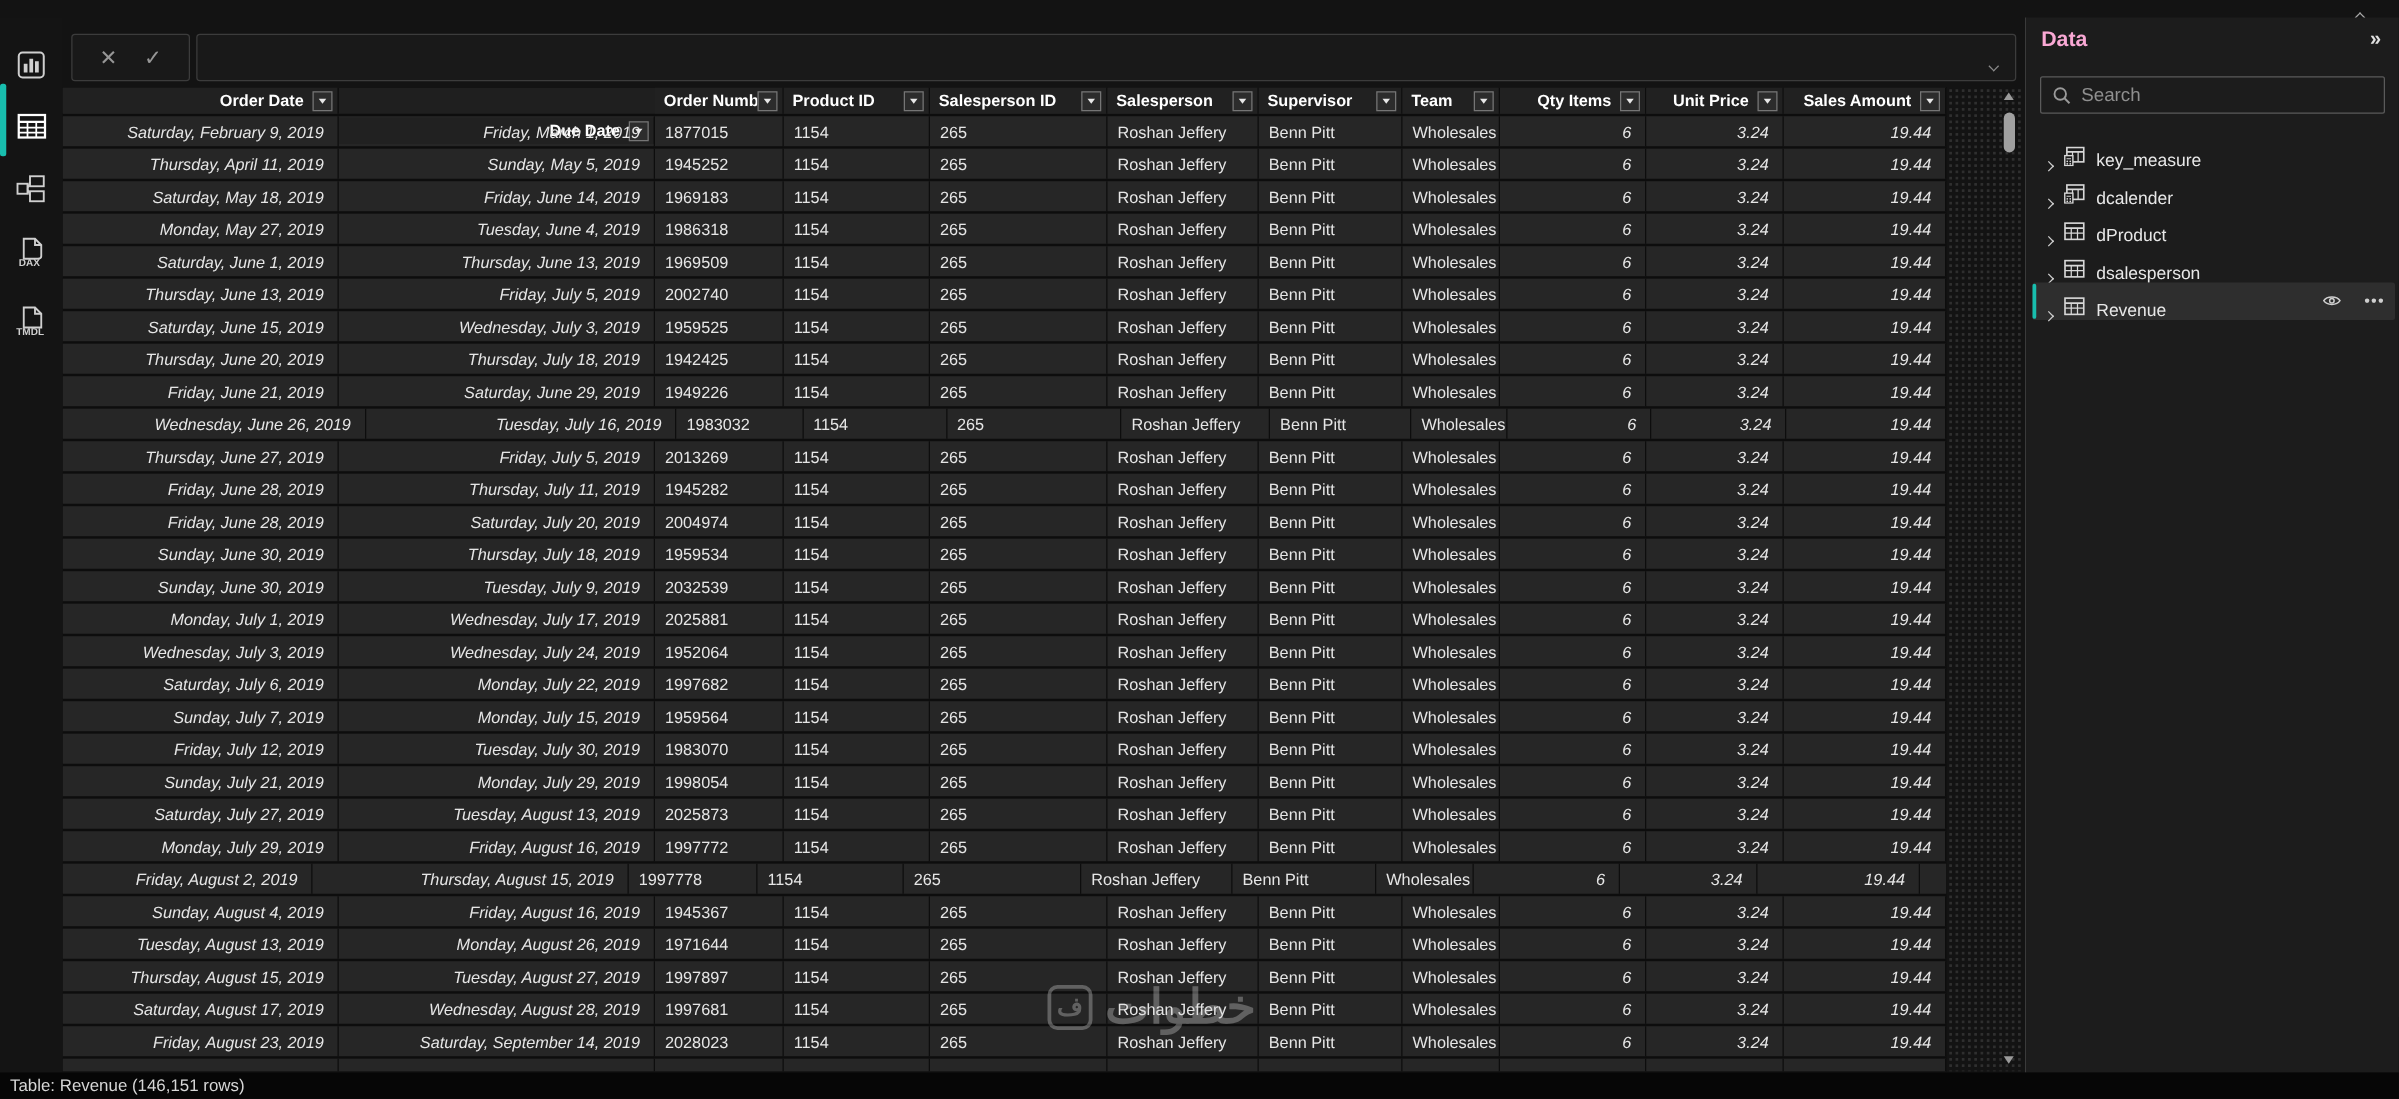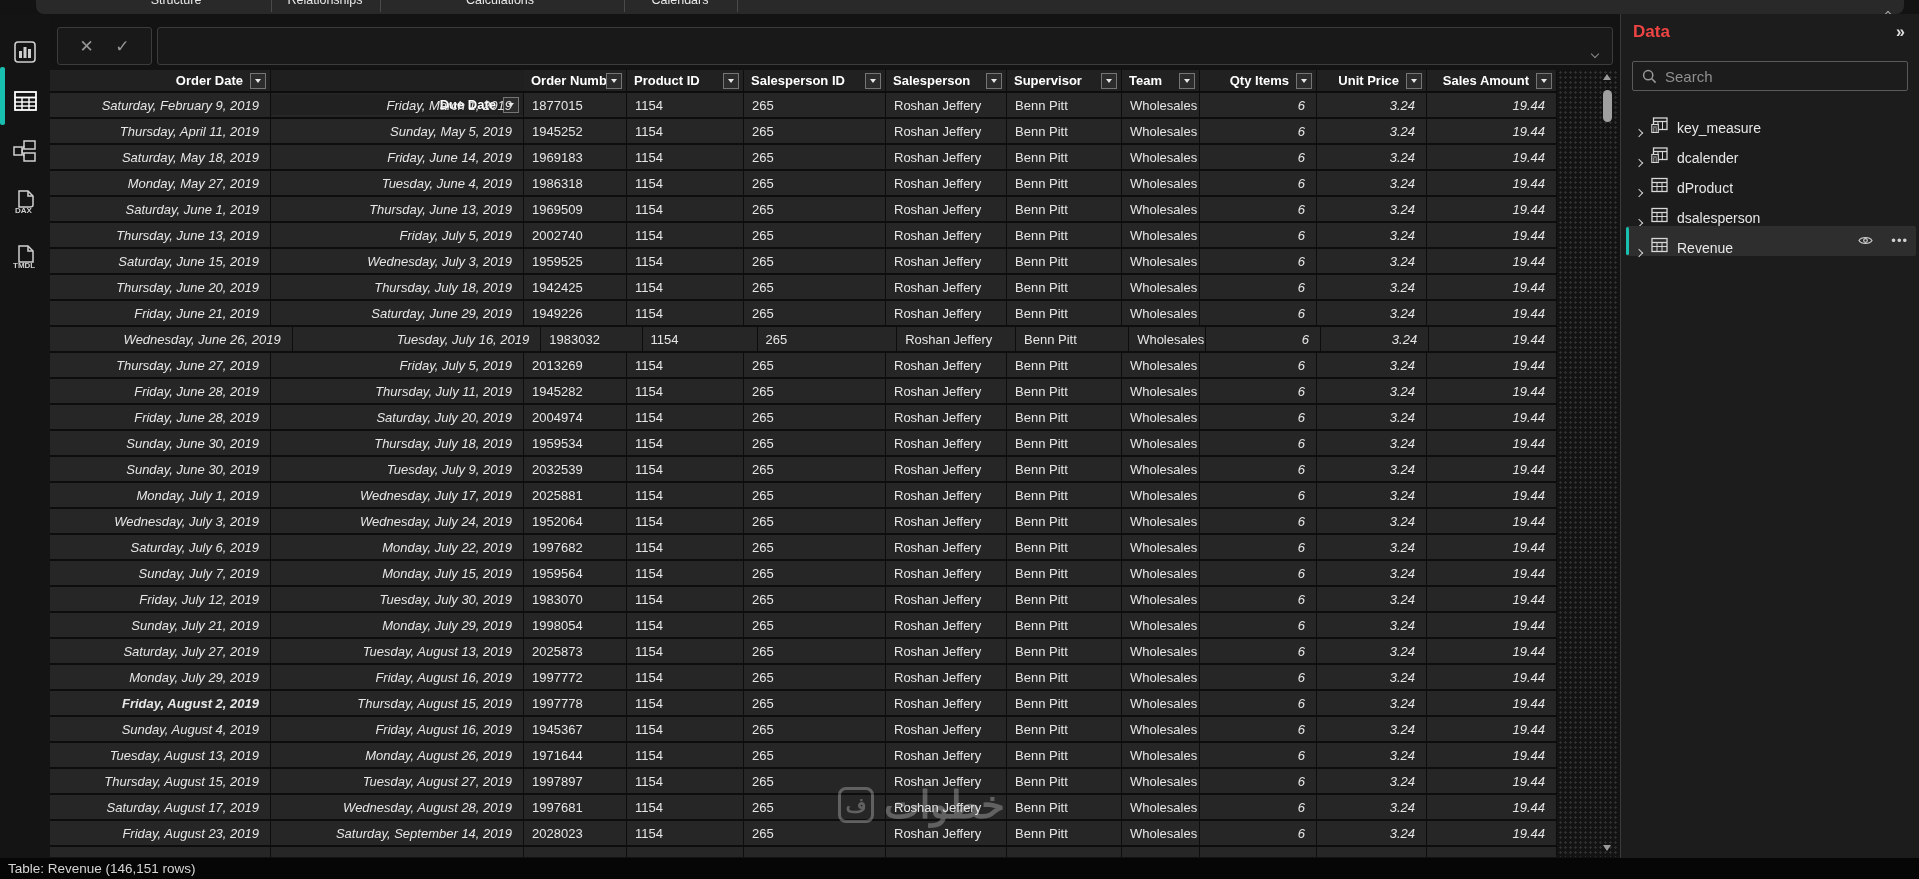--- a/index.html
+++ b/index.html
@@ -69,21 +69,21 @@
              border-bottom:6px solid #9a9a9a; }
   .vs-down { position:absolute; bottom:6px; left:4px; width:0; height:0;
              border-left:4.5px solid transparent; border-right:4.5px solid transparent;
              border-top:6px solid #9a9a9a; }
   .vs-thumb{ position:absolute; top:20px; left:3.5px; width:9px; height:32px;
              background:#a0a0a0; border-radius:5px; cursor:grab; }
 
   
   .pane-divider { position:absolute; left:1620px; top:14px; width:1px; height:844px; background:#3a3a3a; }
   .data-pane { position:absolute; left:1621px; top:14px; width:298px; height:844px; background:#1c1c1c; }
-  .pane-title { position:absolute; left:12px; top:8px; color:#ef4444; font-size:17px; font-weight:bold; }
+  .pane-title { position:absolute; left:12px; top:8px; color:#f9a8d4; font-size:17px; font-weight:bold; }
   .pane-collapse { position:absolute; right:14px; top:9px; color:#e0e0e0; font-size:16px;
                    font-weight:bold; cursor:pointer; }
   .search-box { position:absolute; left:11px; top:47px; width:276px; height:30px;
                 border:1px solid #5a5a5a; border-radius:2px; display:flex; align-items:center; }
   .search-box svg { margin:0 8px 0 9px; flex:none; }
   .search-ph { color:#8f8f8f; font-size:15px; }
   .tree { position:absolute; left:5px; top:92px; width:290px; }
   .tree-item { position:relative; height:30px; display:flex; align-items:flex-end;
                color:#e8e8e8; font-size:14px; cursor:pointer; border-radius:2px; }
   .tree-item .chev { border-color:#cfcfcf; margin:0 9px 0 10px; flex:none; }
@@ -106,30 +106,20 @@
   
   .status-bar { position:absolute; left:0; bottom:0; width:1919px; height:21px; background:#060606;
                 display:flex; align-items:center; }
   .status-text { color:#d6d6d6; font-size:13.5px; margin-left:8px; }
 </style>
 </head>
 <body>
 
 <div class="app">
 
-  <div class="ribbon">
-    <div class="ribbon-tab" style="left:140px">Structure</div>
-    <div class="ribbon-sep" style="left:235px"></div>
-    <div class="ribbon-tab" style="left:289px">Relationships</div>
-    <div class="ribbon-sep" style="left:344px"></div>
-    <div class="ribbon-tab" style="left:464px">Calculations</div>
-    <div class="ribbon-sep" style="left:588px"></div>
-    <div class="ribbon-tab" style="left:644px">Calendars</div>
-    <div class="ribbon-sep" style="left:701px"></div>
-  </div>
   <span class="ribbon-collapse-btn"><span class="chev up"></span></span>
 
   <div class="sidebar">
       <div class="side-item" style="top: 13px;">
         <span>
           <svg width="24" height="24" viewBox="0 0 24 24">
             <rect x="2" y="2" width="20" height="20" rx="3" fill="none" stroke="#cfcfcf" stroke-width="1.6"></rect>
             <rect x="6" y="11" width="3" height="7" fill="#cfcfcf"></rect>
             <rect x="10.5" y="7" width="3" height="11" fill="#cfcfcf"></rect>
             <rect x="15" y="9" width="3" height="9" fill="#cfcfcf"></rect>
@@ -552,21 +542,21 @@
           <div class="td al-left" style="width: 117px;">1154</div>
           <div class="td al-left" style="width: 142px;">265</div>
           <div class="td al-left" style="width: 121px;">Roshan Jeffery</div>
           <div class="td al-left" style="width: 115px;">Benn Pitt</div>
           <div class="td al-left" style="width: 78px;">Wholesales</div>
           <div class="td al-right ital" style="width: 117px;">6</div>
           <div class="td al-right ital" style="width: 110px;">3.24</div>
           <div class="td al-right ital" style="width: 130px;">19.44</div>
         </div>
         <div class="trow drow">
-          <div class="td al-right ital" style="width: 221px; font-weight: bold;">Friday, August 2, 2019</div>
+          <div class="td al-right ital" style="width: 200px;">Friday, August 2, 2019</div>
           <div class="td al-right ital" style="width: 253px;">Thursday, August 15, 2019</div>
           <div class="td al-left" style="width: 103px;">1997778</div>
           <div class="td al-left" style="width: 117px;">1154</div>
           <div class="td al-left" style="width: 142px;">265</div>
           <div class="td al-left" style="width: 121px;">Roshan Jeffery</div>
           <div class="td al-left" style="width: 115px;">Benn Pitt</div>
           <div class="td al-left" style="width: 78px;">Wholesales</div>
           <div class="td al-right ital" style="width: 117px;">6</div>
           <div class="td al-right ital" style="width: 110px;">3.24</div>
           <div class="td al-right ital" style="width: 130px;">19.44</div>

